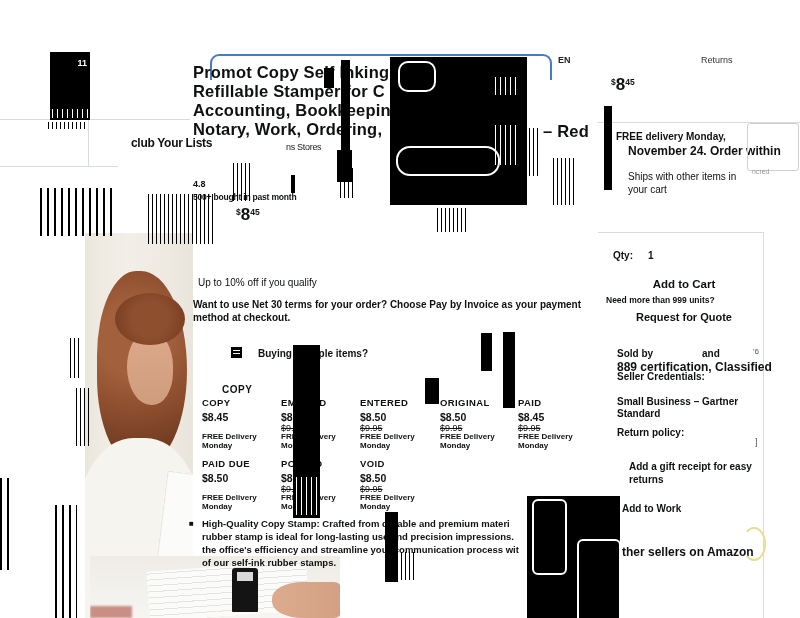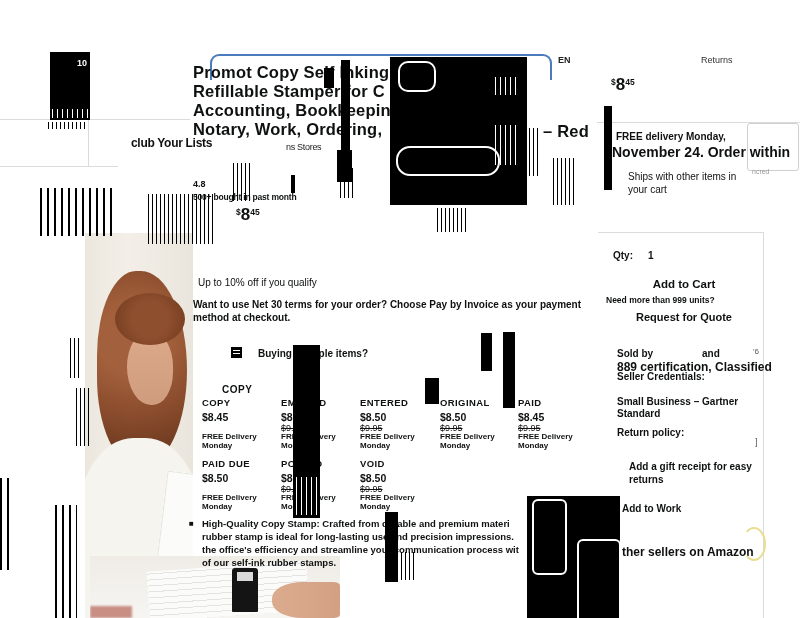--- a/index.html
+++ b/index.html
@@ -52,21 +52,21 @@
                 background:linear-gradient(90deg,#dcab8e,#d3a083);"></div>
     <div class="abs" style="left:0px;top:50px;width:42px;height:12px;background:#c98f85;filter:blur(1px);"></div>
   </div>
 
   <div class="abs hline" style="left:0;top:119px;width:190px;"></div>
   <div class="abs vline" style="left:88px;top:119px;height:48px;"></div>
   <div class="abs hline" style="left:0;top:166px;width:118px;"></div>
   <div class="abs hline" style="left:597px;top:122px;width:203px;"></div>
 
   <div class="abs blk" style="left:50px;top:52px;width:40px;height:68px;">
-    <div class="abs" style="right:3px;top:6px;color:#fff;font-size:9px;font-weight:bold;">10</div>
+    <div class="abs" style="right:3px;top:6px;color:#fff;font-size:9px;font-weight:bold;">11</div>
     <div class="abs glitch-vw" style="left:2px;bottom:2px;width:36px;height:9px;"></div>
   </div>
   <div class="abs glitch-v" style="left:48px;top:122px;width:40px;height:7px;"></div>
   <div class="abs bold" style="left:131px;top:136px;font-size:12px;letter-spacing:-0.3px;">club Your Lists</div>
 
   <div class="abs searchbox" style="left:210px;top:54px;width:338px;height:24px;"></div>
   <div class="abs" style="left:558px;top:55px;font-size:9px;font-weight:600;color:#222;">EN</div>
   <div class="abs" style="left:701px;top:55px;font-size:9px;color:#333;">Returns</div>
 
   <div class="abs" style="left:193px;top:63px;width:370px;">
@@ -191,21 +191,21 @@
   <div class="abs semib" style="left:202px;top:544px;font-size:9.5px;white-space:nowrap;">the office's efficiency and streamline your communication process wit</div>
   <div class="abs semib" style="left:202px;top:557px;font-size:9.5px;white-space:nowrap;">of our self-ink rubber stamps.</div>
   <div class="abs blk" style="left:385px;top:512px;width:13px;height:70px;"></div>
   <div class="abs glitch-v" style="left:401px;top:552px;width:13px;height:28px;"></div>
 
   <div class="abs" style="left:611px;top:75px;">
     <span class="price-sym">$</span><span class="price-big">8</span><span class="price-frac">45</span>
   </div>
   <div class="abs blk" style="left:604px;top:106px;width:8px;height:84px;"></div>
   <div class="abs bold" style="left:616px;top:131px;font-size:10px;">FREE delivery Monday,</div>
-  <div class="abs bold" style="left:600px;top:144px;font-size:14px;padding-left:12px;">November 24. Order within</div>
+  <div class="abs bold" style="left:616px;top:144px;font-size:12px;padding-left:12px;">November 24. Order within</div>
   <div class="abs" style="left:747px;top:123px;width:50px;height:46px;border:1px solid #cfcfcf;border-radius:3px;"></div>
   <div class="abs" style="left:752px;top:168px;font-size:7px;color:#999;">ncred</div>
   <div class="abs" style="left:628px;top:171px;font-size:10px;">Ships with other items in</div>
   <div class="abs" style="left:628px;top:184px;font-size:10px;">your cart</div>
 
   <div class="abs hline" style="left:598px;top:232px;width:165px;"></div>
   <div class="abs vline" style="left:763px;top:232px;height:386px;"></div>
 
   <div class="abs bold" style="left:613px;top:250px;font-size:10px;">Qty:</div>
   <div class="abs bold" style="left:648px;top:250px;font-size:10px;">1</div>

